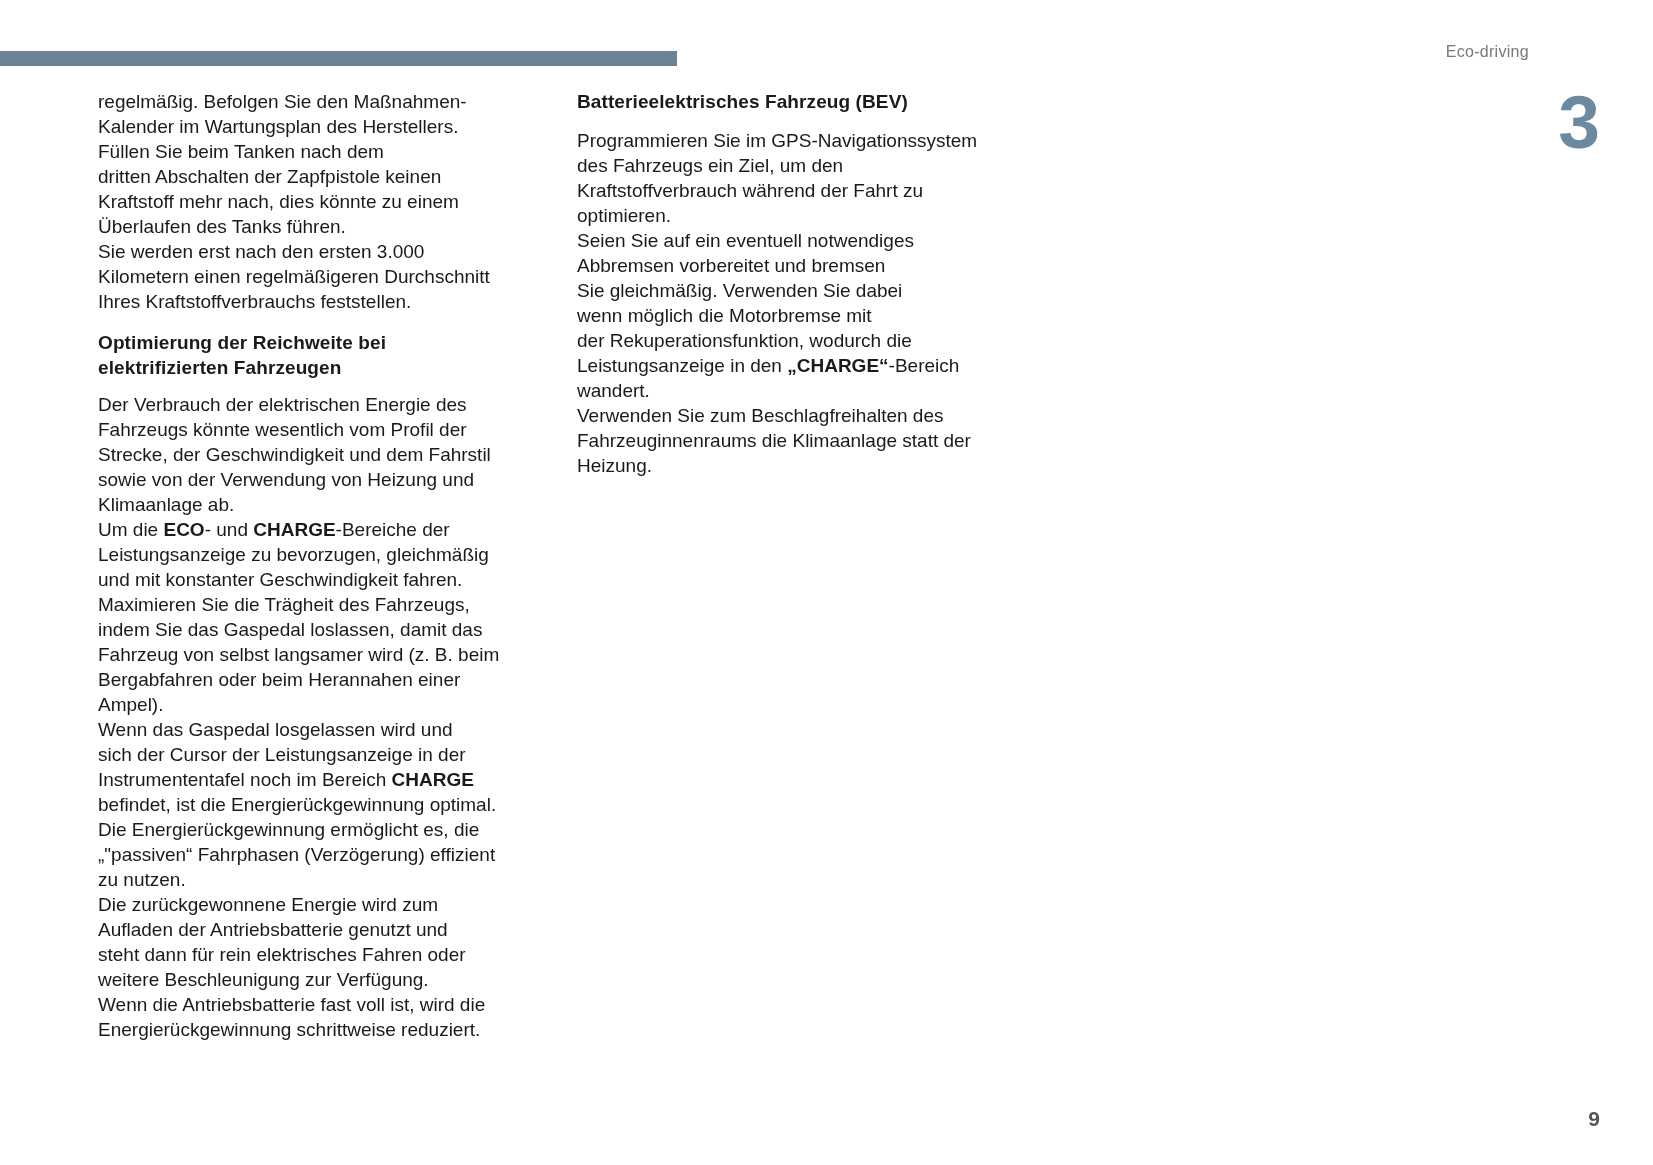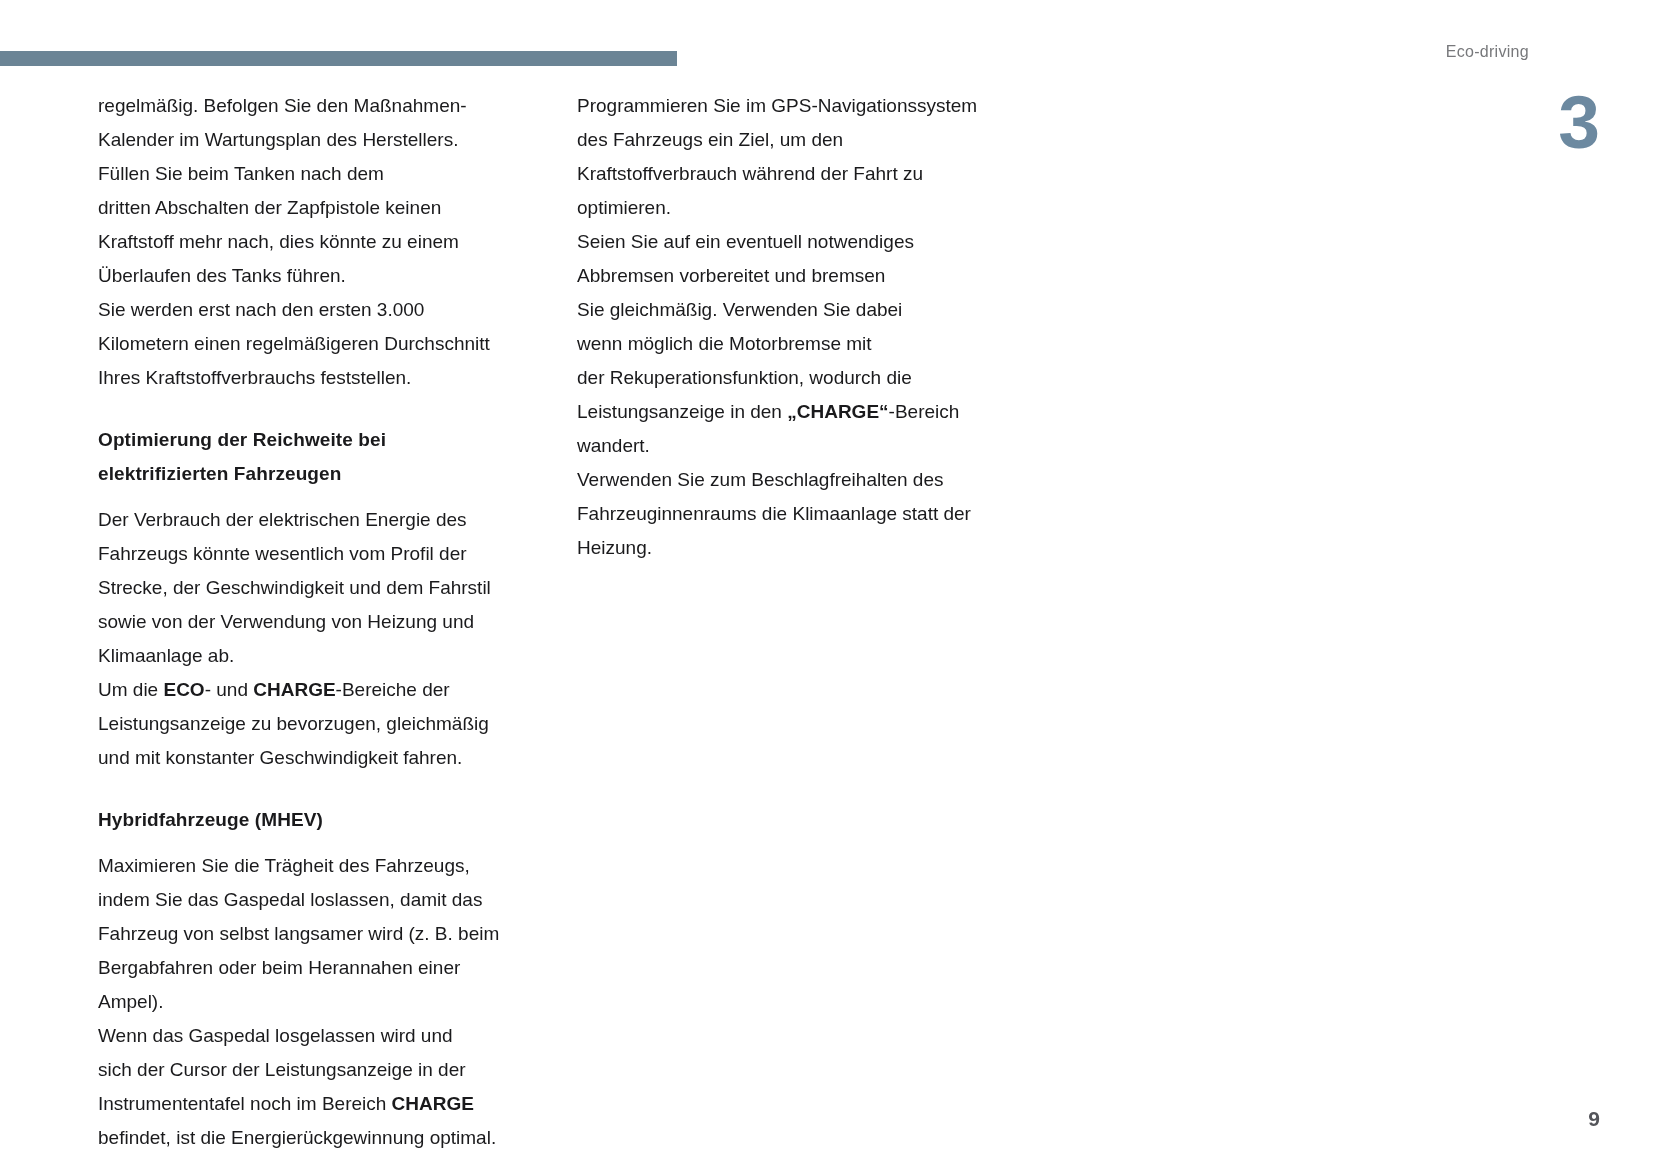--- a/index.html
+++ b/index.html
@@ -42,27 +42,27 @@
     color:var(--page-num);
   }
   .column{
     position:absolute; top:89px;
   }
   .column-left{ left:98px; width:440px; }
   .column-right{ left:577px; width:440px; }
   .column p, .column h3{
     white-space:pre;
     font-size:19px;
-    line-height:34px;
+    line-height:25px;
     color:var(--body-text);
   }
   .column p{ font-weight:400; }
   .column h3{
     font-weight:800;
-    margin-top:28px;
+    margin-top:16px;
     margin-bottom:12px;
     letter-spacing:0.1px;
   }
   .column h3:first-child{ margin-top:0; margin-bottom:14px; }
   .column .bold{ font-weight:800; }
 </style>
 </head>
 <body>
 
 <div class="top-bar"></div>
@@ -85,41 +85,41 @@
       <h3><span>Optimierung der Reichweite bei
 elektrifizierten Fahrzeugen</span></h3>
       <p><span>Der Verbrauch der elektrischen Energie des
 Fahrzeugs könnte wesentlich vom Profil der
 Strecke, der Geschwindigkeit und dem Fahrstil
 sowie von der Verwendung von Heizung und
 Klimaanlage ab.
 Um die </span><span class="bold">ECO</span><span>- und </span><span class="bold">CHARGE</span><span>-Bereiche der
 Leistungsanzeige zu bevorzugen, gleichmäßig
 und mit konstanter Geschwindigkeit fahren.</span></p>
-      <h3><span>Hybridfahrzeuge (MHEV)</span></h3>
       <p><span>Maximieren Sie die Trägheit des Fahrzeugs,
 indem Sie das Gaspedal loslassen, damit das
 Fahrzeug von selbst langsamer wird (z. B. beim
 Bergabfahren oder beim Herannahen einer
 Ampel).
 Wenn das Gaspedal losgelassen wird und
 sich der Cursor der Leistungsanzeige in der
 Instrumententafel noch im Bereich </span><span class="bold">CHARGE</span><span>
 befindet, ist die Energierückgewinnung optimal.
 Die Energierückgewinnung ermöglicht es, die
 „"passiven“ Fahrphasen (Verzögerung) effizient
 zu nutzen.
 Die zurückgewonnene Energie wird zum
 Aufladen der Antriebsbatterie genutzt und
 steht dann für rein elektrisches Fahren oder
 weitere Beschleunigung zur Verfügung.
 Wenn die Antriebsbatterie fast voll ist, wird die
 Energierückgewinnung schrittweise reduziert.</span></p>
     </section>
   <section class="column column-right">
+      <h3><span>Batterieelektrisches Fahrzeug (BEV)</span></h3>
       <p><span>Programmieren Sie im GPS-Navigationssystem
 des Fahrzeugs ein Ziel, um den
 Kraftstoffverbrauch während der Fahrt zu
 optimieren.
 Seien Sie auf ein eventuell notwendiges
 Abbremsen vorbereitet und bremsen
 Sie gleichmäßig. Verwenden Sie dabei
 wenn möglich die Motorbremse mit
 der Rekuperationsfunktion, wodurch die
 Leistungsanzeige in den </span><span class="bold">„CHARGE“</span><span>-Bereich

